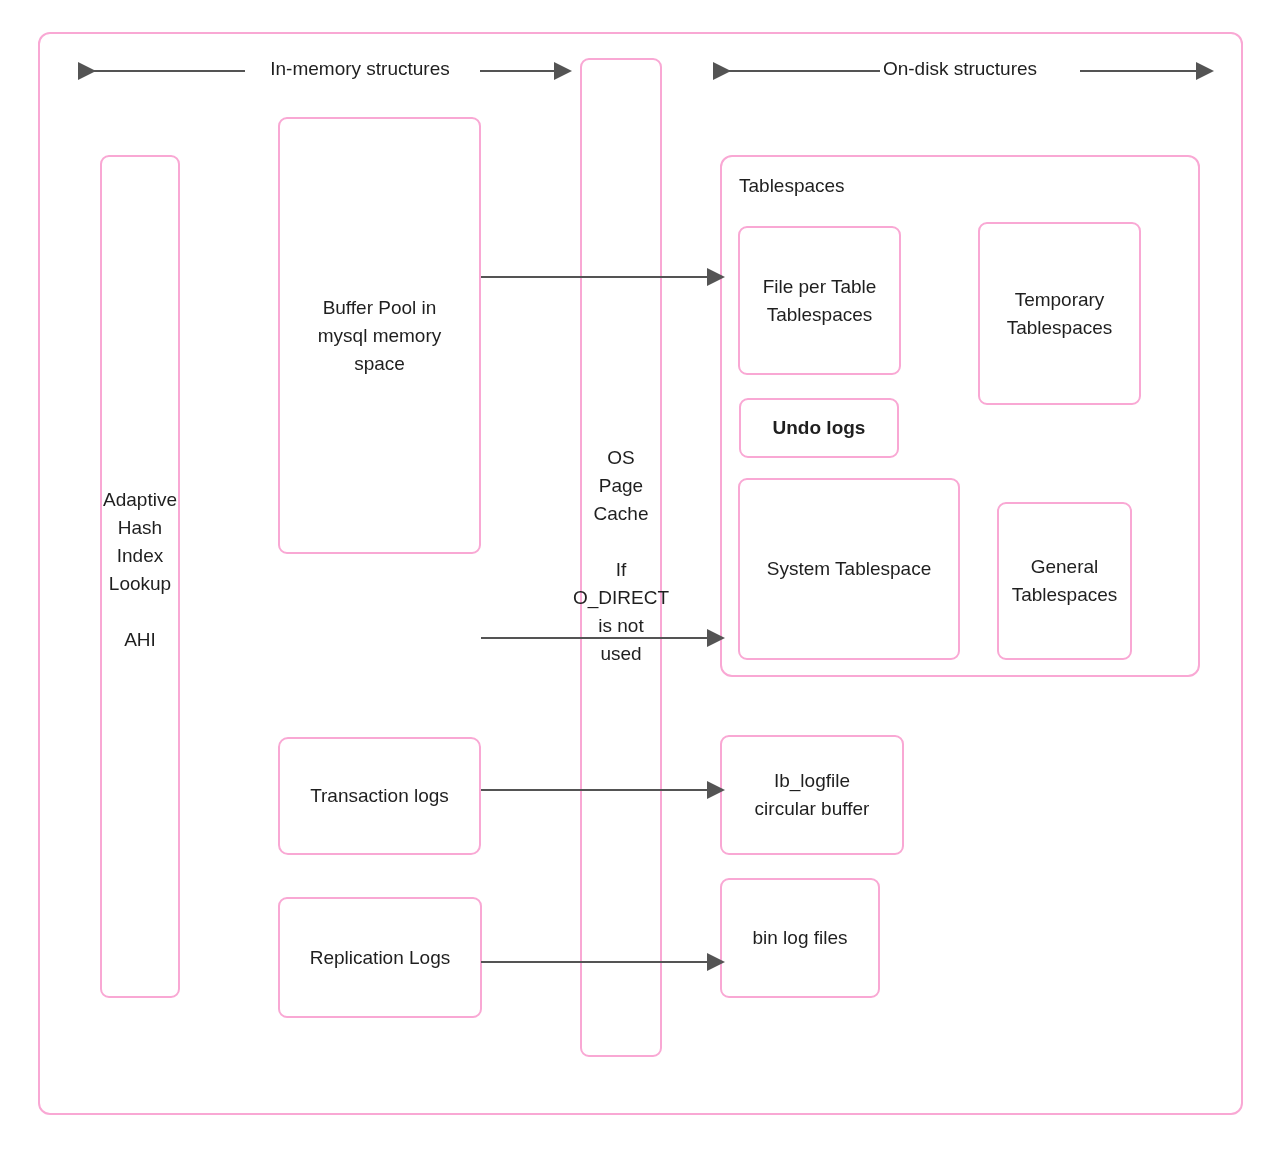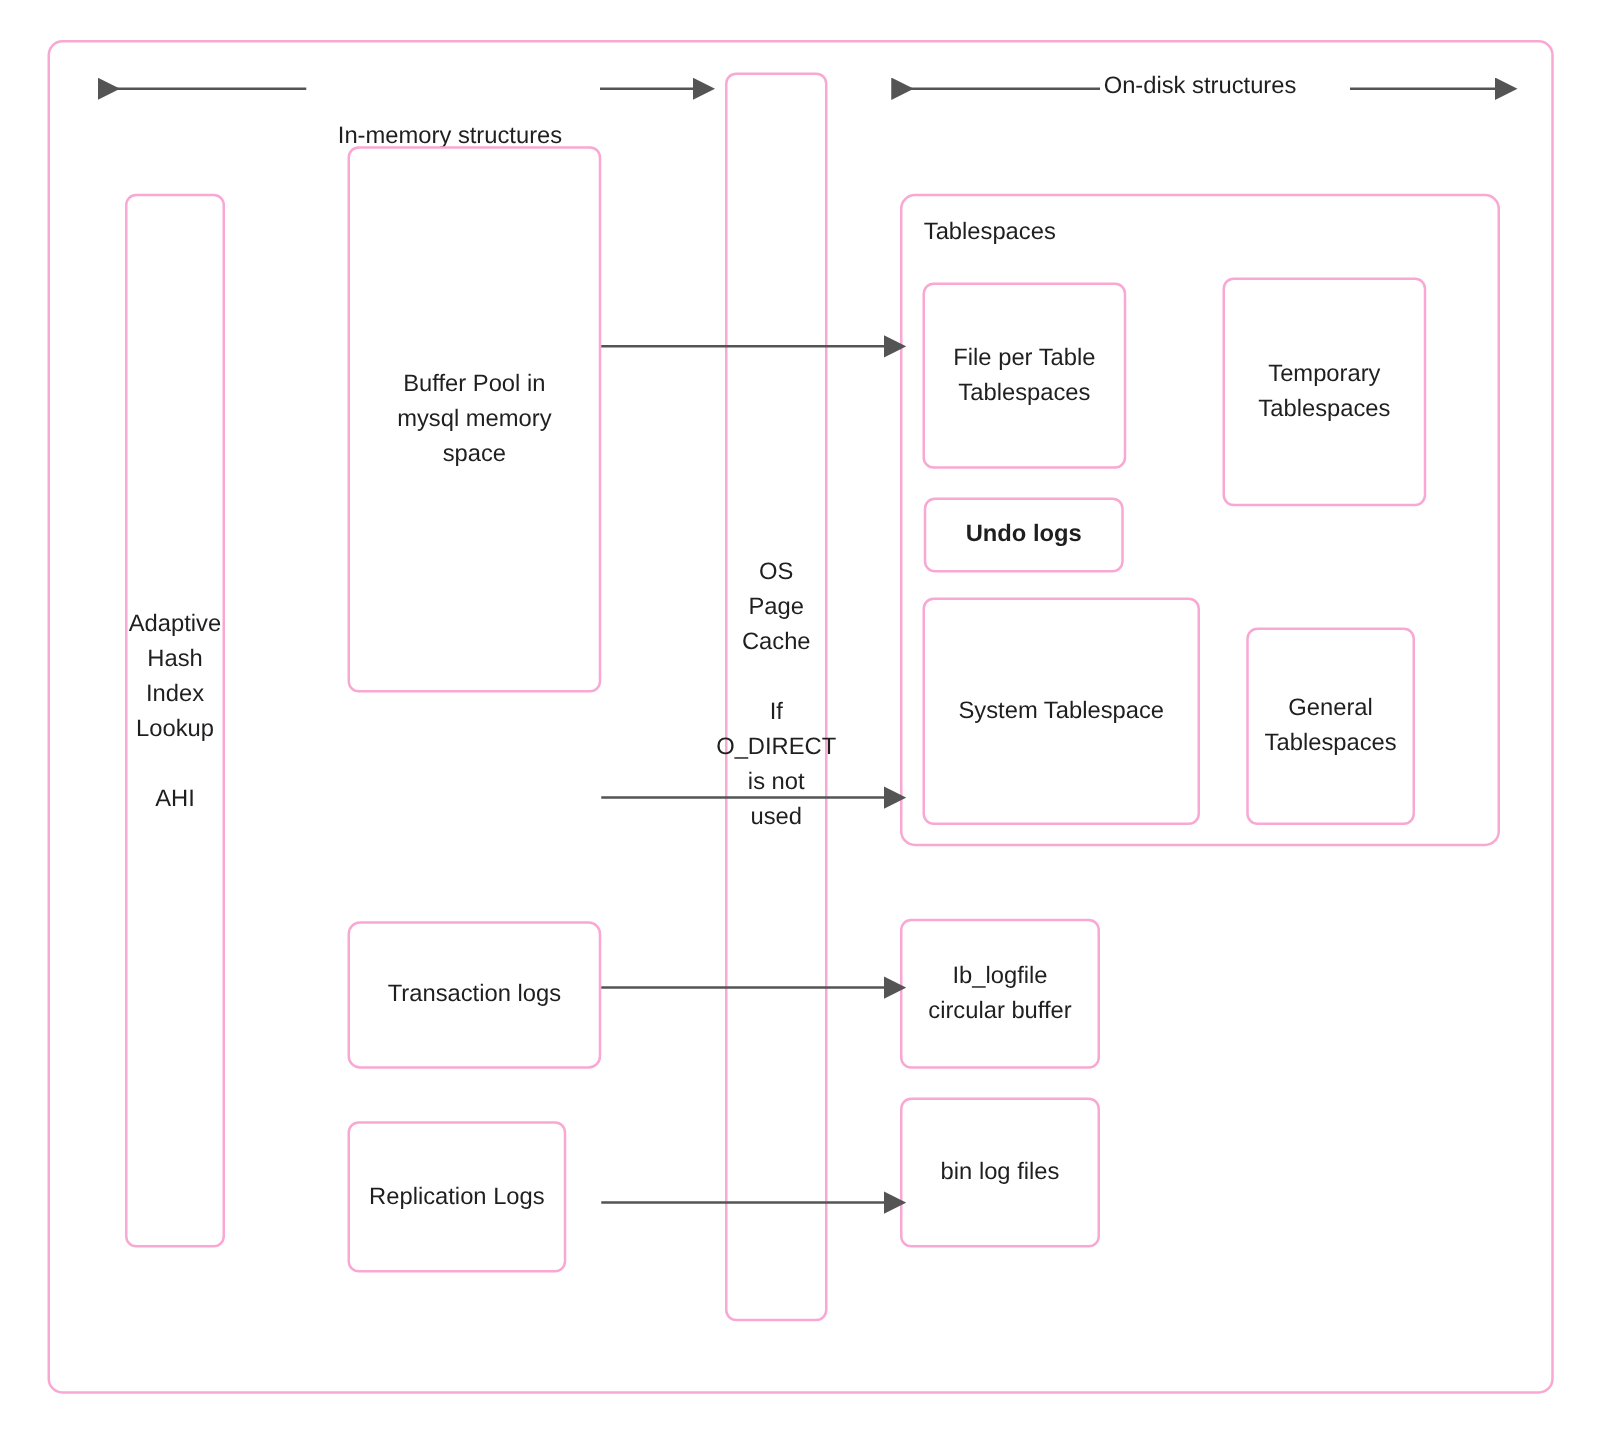--- a/index.html
+++ b/index.html
@@ -84,21 +84,21 @@
       <marker id="ah-l" markerWidth="9" markerHeight="9" refX="8" refY="4.5" orient="auto">
         <path d="M9,0 L9,9 L0,4.5 z" fill="#545454"></path>
       </marker>
       <marker id="ah-r" markerWidth="9" markerHeight="9" refX="1" refY="4.5" orient="auto">
         <path d="M0,0 L0,9 L9,4.5 z" fill="#545454"></path>
       </marker>
     </defs>
     <line x1="175" y1="13" x2="10" y2="13" stroke="#545454" stroke-width="2" marker-end="url(#ah-l)"></line>
   </svg>
 
-  <div class="hdr-label" style="left:250px; top:58px; width:220px;margin-top:40px;">In-memory structures</div>
+  <div class="hdr-label" style="left:250px; top:58px; width:220px;">In-memory structures</div>
 
   <svg class="arrow-svg" style="left:478px; top:58px; width:90px; height:26px;">
     <line x1="2" y1="13" x2="78" y2="13" stroke="#545454" stroke-width="2" marker-end="url(#ah-r)"></line>
   </svg>
 
   <svg class="arrow-svg" style="left:705px; top:58px; width:180px; height:26px;">
     <line x1="175" y1="13" x2="10" y2="13" stroke="#545454" stroke-width="2" marker-end="url(#ah-l)"></line>
   </svg>
 
   <div class="hdr-label" style="left:855px; top:58px; width:210px;">On-disk structures</div>
@@ -115,21 +115,21 @@
 
 AHI</div>
 
   <div class="box" style="left:278px; top:117px; width:203px; height:437px;">Buffer Pool in
 mysql memory
 space</div>
 
 
   <div class="box" style="left:278px; top:737px; width:203px; height:118px;border-radius:10px;">Transaction logs</div>
 
-  <div class="box" style="left:278px; top:897px; width:175px; height:121px;">Replication Logs</div>
+  <div class="box" style="left:278px; top:897px; width:204px; height:121px;">Replication Logs</div>
 
   <div class="box" style="left:580px; top:58px; width:82px; height:999px;"></div>
   <div class="col-text" style="left:582px; top:444px; width:78px;">OS
 Page
 Cache</div>
   <div class="col-text" style="left:545px; top:556px; width:152px;">If
 O_DIRECT
 is not
 used</div>
 
@@ -142,21 +142,21 @@
   <div class="box" style="left:978px; top:222px; width:163px; height:183px;">Temporary
 Tablespaces</div>
 
   <div class="box" style="left:739px; top:398px; width:160px; height:60px;font-weight:bold;">Undo logs</div>
 
   <div class="box" style="left:738px; top:478px; width:222px; height:182px;">System Tablespace</div>
 
   <div class="box" style="left:997px; top:502px; width:135px; height:158px;">General
 Tablespaces</div>
 
-  <div class="box" style="left:720px; top:735px; width:160px; height:120px;">Ib_logfile
+  <div class="box" style="left:720px; top:735px; width:184px; height:120px;">Ib_logfile
 circular buffer</div>
 
   <div class="box" style="left:720px; top:878px; width:160px; height:120px;">bin log files</div>
 
   <svg class="arrow-svg" style="left:481px; top:262px; width:240px; height:30px;">
     <line x1="0" y1="15" x2="228" y2="15" stroke="#545454" stroke-width="2" marker-end="url(#ah-r)"></line>
   </svg>
 
   <svg class="arrow-svg" style="left:481px; top:623px; width:240px; height:30px;">
     <line x1="0" y1="15" x2="228" y2="15" stroke="#545454" stroke-width="2" marker-end="url(#ah-r)"></line>

